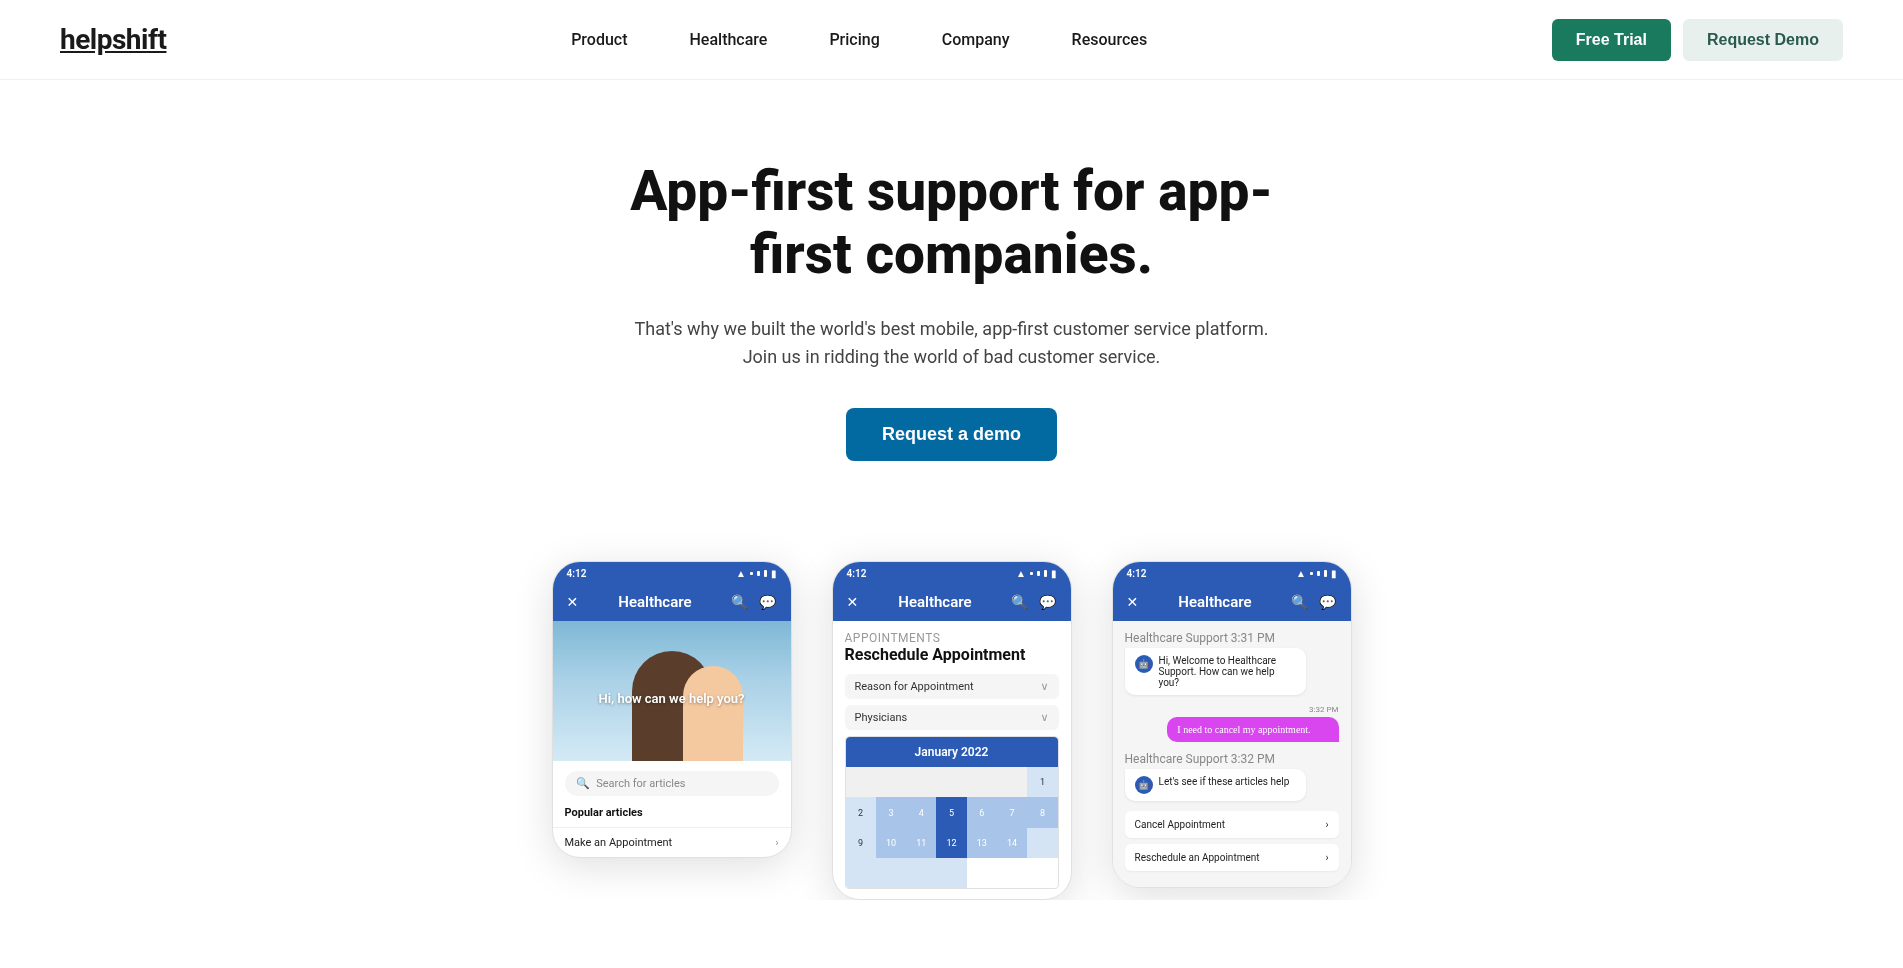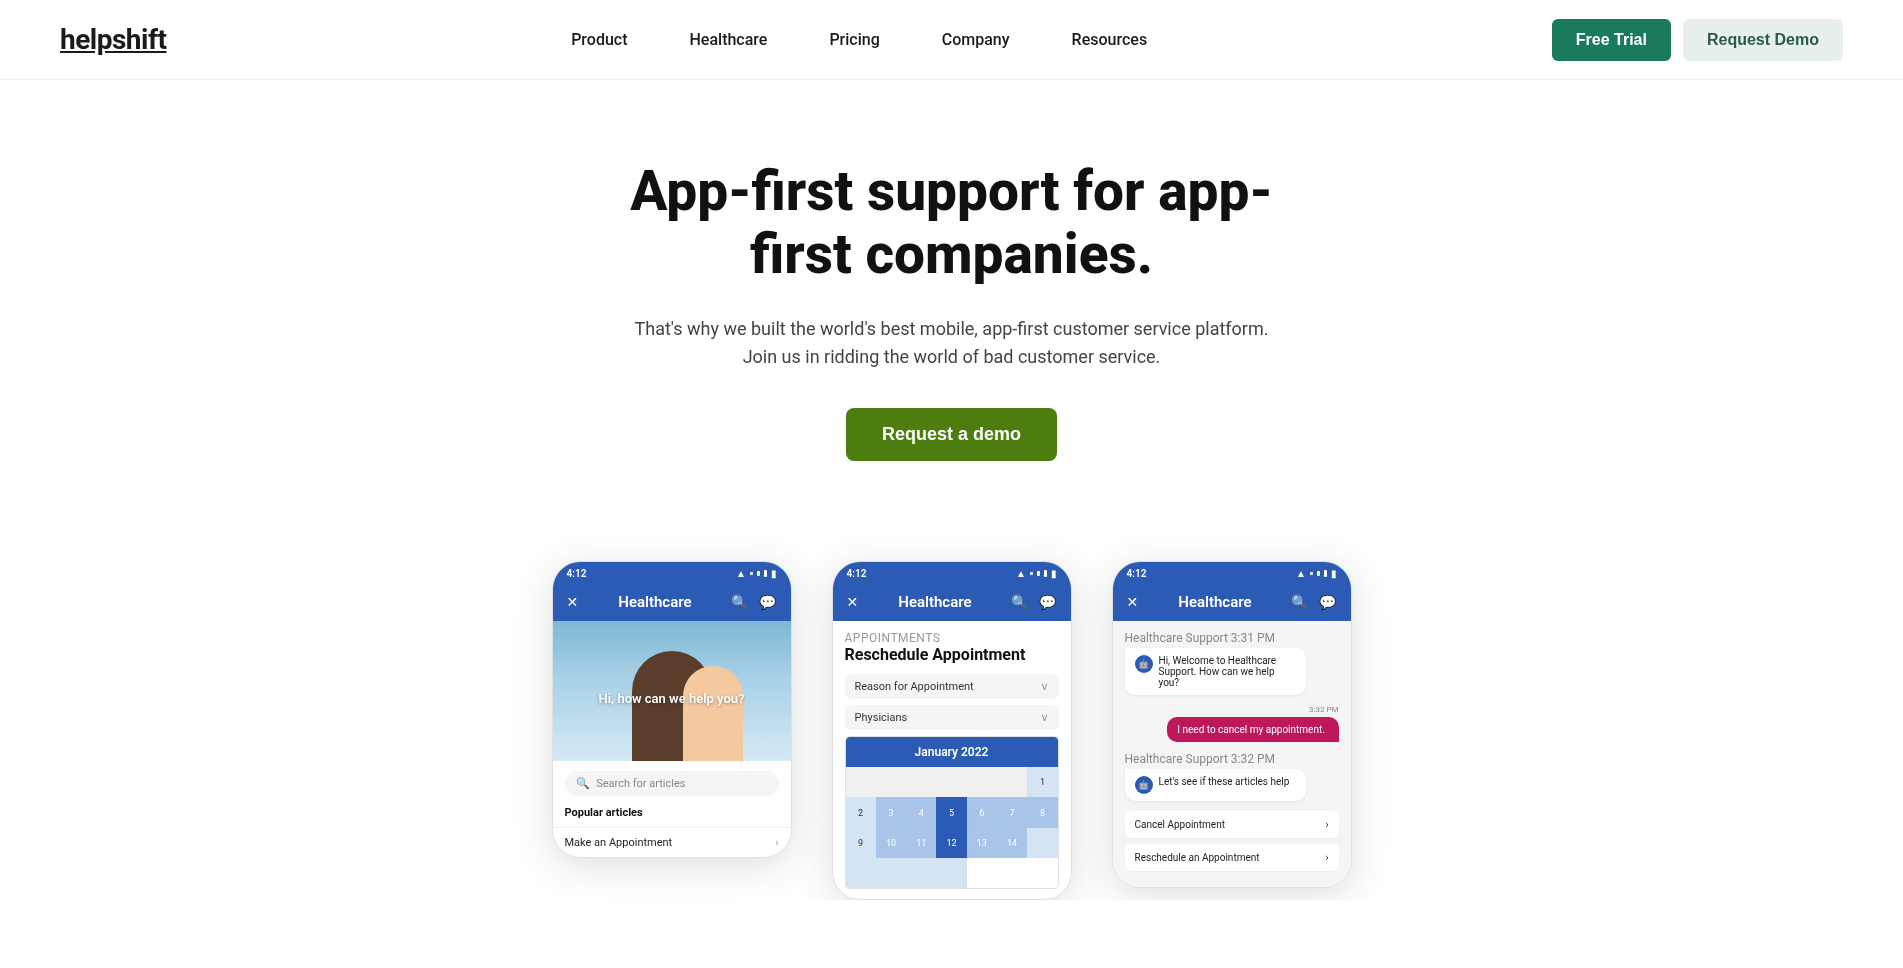--- a/index.html
+++ b/index.html
@@ -71,21 +71,21 @@
       color: #111;
     }
     .hero-subtitle {
       font-size: 18px;
       color: #444;
       line-height: 1.6;
       max-width: 680px;
       margin: 0 auto 36px;
     }
     .btn-demo {
-      background: #4d7c0f;
+      background: #0369a1;
       color: #fff;
       border: none;
       padding: 16px 36px;
       border-radius: 8px;
       font-size: 18px;
       font-weight: 600;
       cursor: pointer;
     }
 
     
@@ -272,27 +272,28 @@
     .chat-bot-icon {
       width: 18px; height: 18px;
       background: #2b5bb5;
       border-radius: 50%;
       display: flex; align-items: center; justify-content: center;
       color: #fff;
       font-size: 9px;
       flex-shrink: 0;
     }
     .chat-msg-user {
-      background: #be185d;
+      background: #d946ef;
       color: #fff;
       border-radius: 10px 10px 0 10px;
       padding: 7px 10px;
       font-size: 10px;
       max-width: 80%;
       margin-left: auto;
+      font-family: Liberation Serif, serif;
     }
     .chat-time-right { font-size: 8px; color: #888; text-align: right; margin-bottom: 3px; }
     .chat-list-item {
       display: flex;
       justify-content: space-between;
       align-items: center;
       background: #fff;
       border-radius: 6px;
       padding: 8px 10px;
       margin-bottom: 6px;

